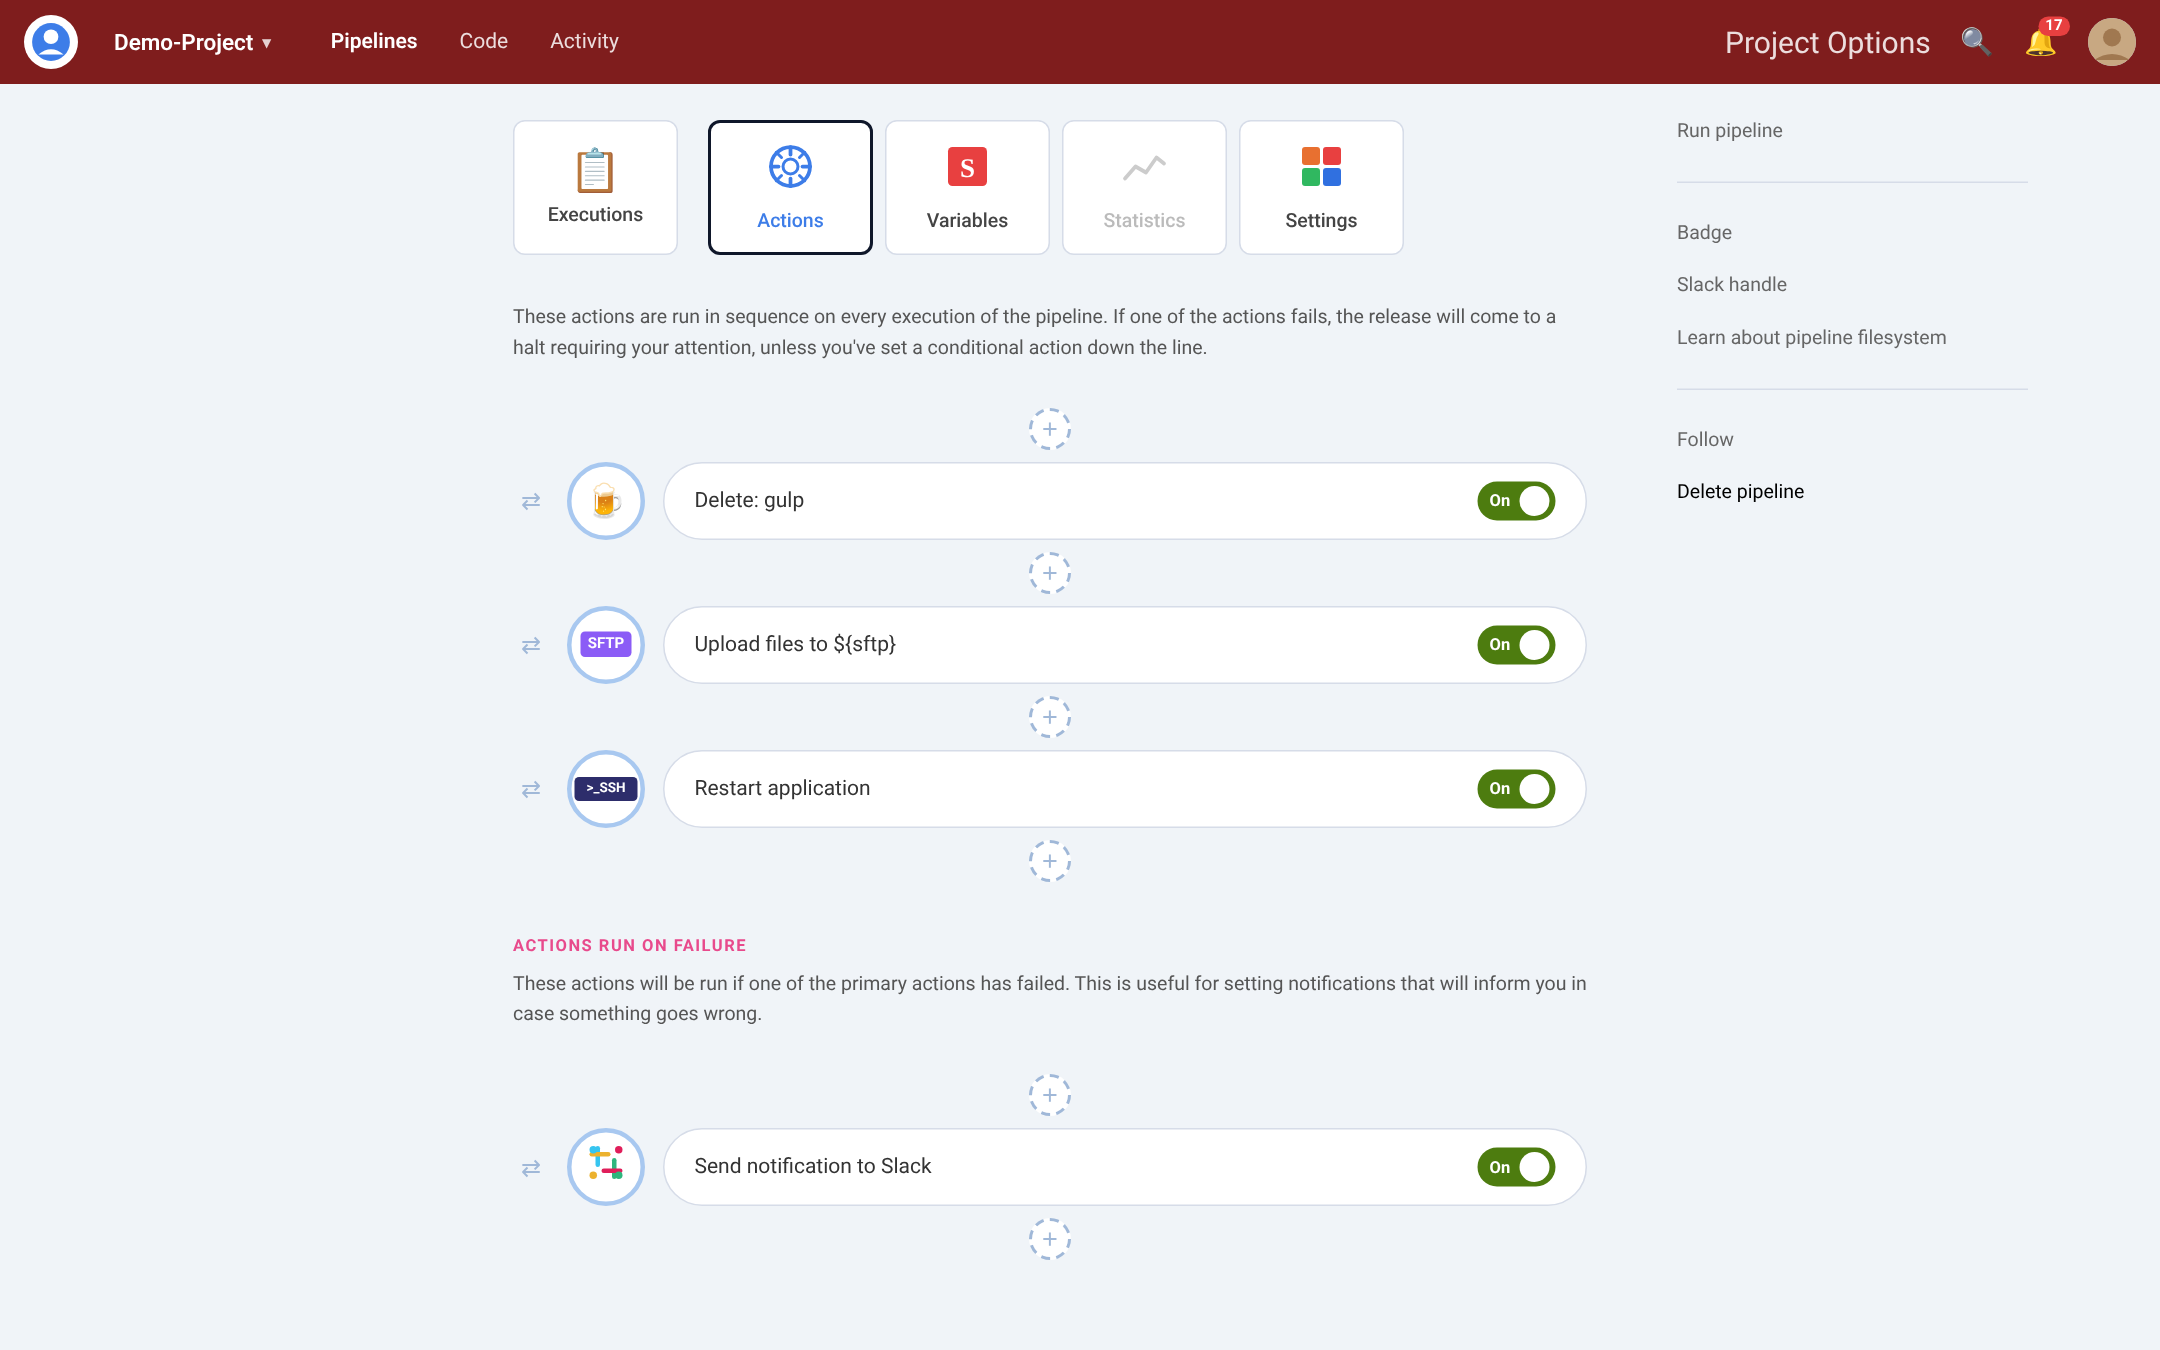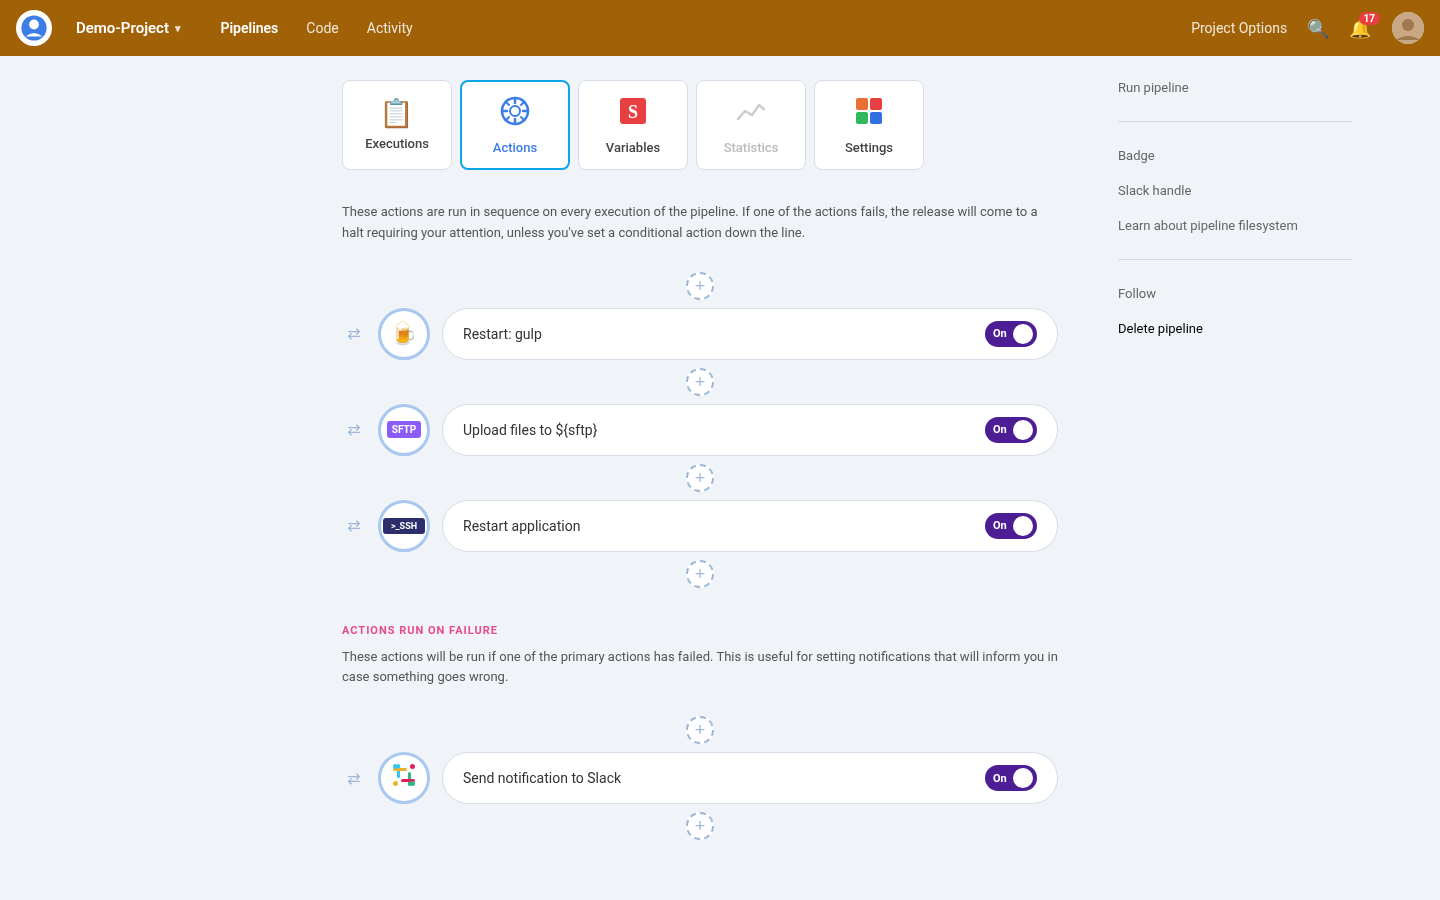--- a/index.html
+++ b/index.html
@@ -1,20 +1,20 @@
 <!DOCTYPE html>
 <html><head>
   <meta charset="utf-8">
   <style>
     * { box-sizing: border-box; margin: 0; padding: 0; }
     body { font-family: -apple-system, BlinkMacSystemFont, 'Segoe UI', Roboto, sans-serif; background: #f0f4f8; }
 
     
     .topnav {
-      background: #a16207;
+      background: #7f1d1d;
       height: 56px;
       display: flex;
       align-items: center;
       padding: 0 16px;
       gap: 24px;
     }
     .topnav-logo {
       width: 36px; height: 36px;
       background: white;
       border-radius: 50%;
@@ -31,21 +31,21 @@
     }
     .topnav-project .arrow { font-size: 11px; opacity: 0.8; }
     .topnav-links { display: flex; gap: 28px; margin-left: 16px; }
     .topnav-links a {
       color: rgba(255,255,255,0.85);
       text-decoration: none;
       font-size: 14px;
     }
     .topnav-links a.active { color: white; font-weight: 600; }
     .topnav-right { margin-left: auto; display: flex; align-items: center; gap: 20px; }
-    .topnav-project-opts { color: rgba(255,255,255,0.85); font-size: 14px; cursor: pointer; }
+    .topnav-project-opts { color: rgba(255,255,255,0.85); font-size: 20px; cursor: pointer; }
     .topnav-search { color: white; cursor: pointer; font-size: 18px; }
     .topnav-bell { position: relative; color: white; font-size: 18px; cursor: pointer; }
     .notif-badge {
       position: absolute; top: -6px; right: -8px;
       background: #e84040; color: white; font-size: 10px;
       border-radius: 10px; padding: 1px 5px; font-weight: bold;
     }
     .topnav-avatar {
       width: 32px; height: 32px; border-radius: 50%;
       background: #ccc; overflow: hidden; cursor: pointer;
@@ -87,22 +87,23 @@
       border-radius: 8px;
       background: white;
       cursor: pointer;
       gap: 8px;
       color: #444;
       font-size: 13px;
       font-weight: 500;
       transition: border-color 0.15s;
     }
     .tab.active {
-      border: 2px solid #0ea5e9;
+      border: 2px solid #0f172a;
       color: #3d7de8;
+      margin-left: 12px;
     }
     .tab.disabled { color: #bbb; }
     .tab-icon { font-size: 28px; line-height: 1; }
 
     
     .section-label {
       font-size: 11px;
       font-weight: 700;
       color: #e84a8c;
       letter-spacing: 1px;
@@ -165,21 +166,21 @@
       display: flex;
       align-items: center;
       justify-content: space-between;
       padding: 0 20px;
     }
     .action-card-label { font-size: 14px; color: #333; font-weight: 400; }
 
     
     .toggle {
       width: 52px; height: 26px;
-      background: #4c1d95;
+      background: #4d7c0f;
       border-radius: 13px;
       display: flex; align-items: center; justify-content: flex-end;
       padding-right: 4px;
       cursor: pointer;
       position: relative;
     }
     .toggle-knob {
       width: 20px; height: 20px;
       background: white;
       border-radius: 50%;
@@ -325,21 +326,21 @@
       <div class="add-btn-row">
         <button class="add-btn">+</button>
       </div>
 
       <div class="action-row">
         <span class="action-drag">⇄</span>
         <div class="action-icon-circle">
           🍺
         </div>
         <div class="action-card">
-          <span class="action-card-label">Restart: gulp</span>
+          <span class="action-card-label">Delete: gulp</span>
           <div class="toggle">
             <span class="toggle-label">On</span>
             <div class="toggle-knob"></div>
           </div>
         </div>
       </div>
 
       <div class="add-btn-row">
         <button class="add-btn">+</button>
       </div>

